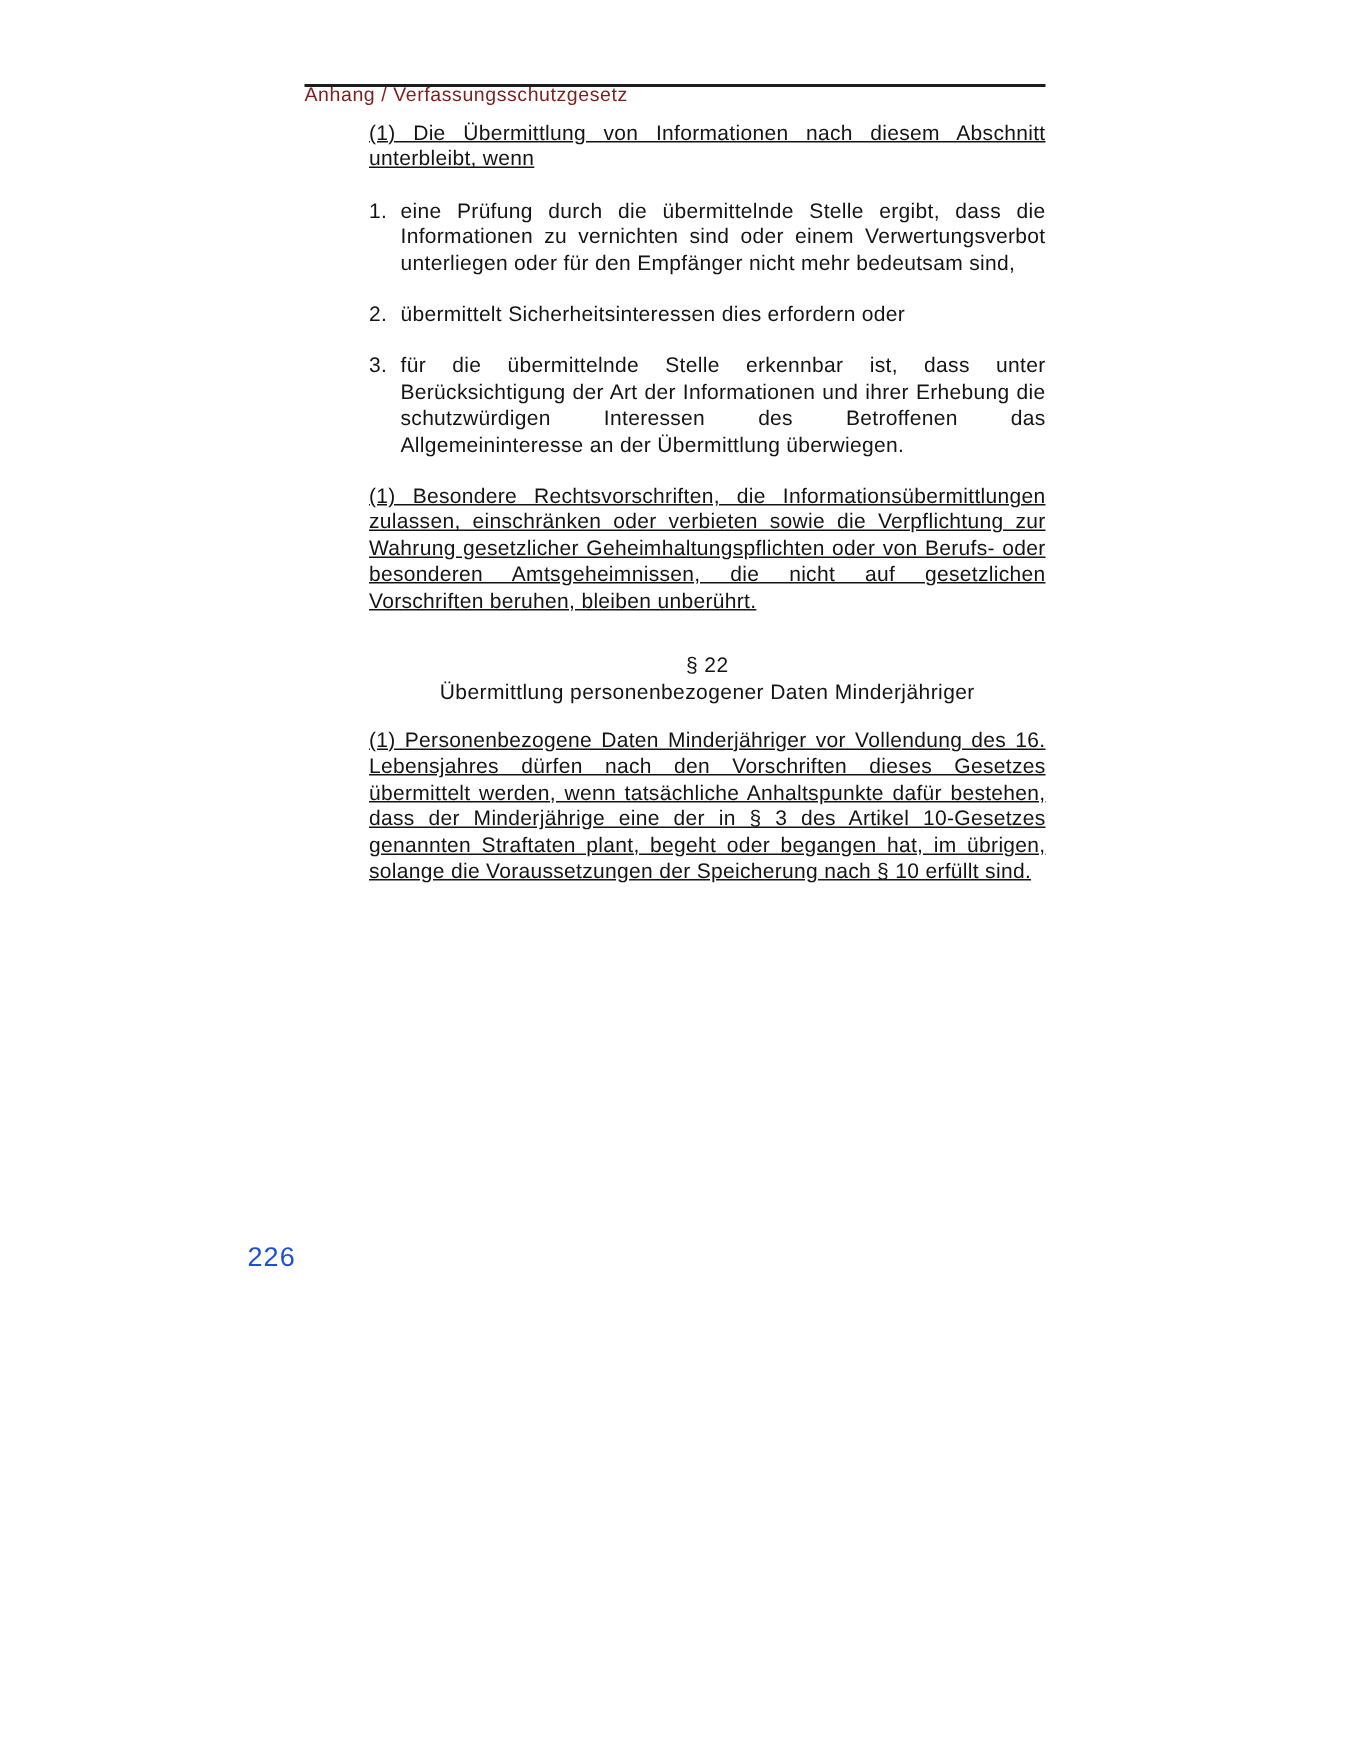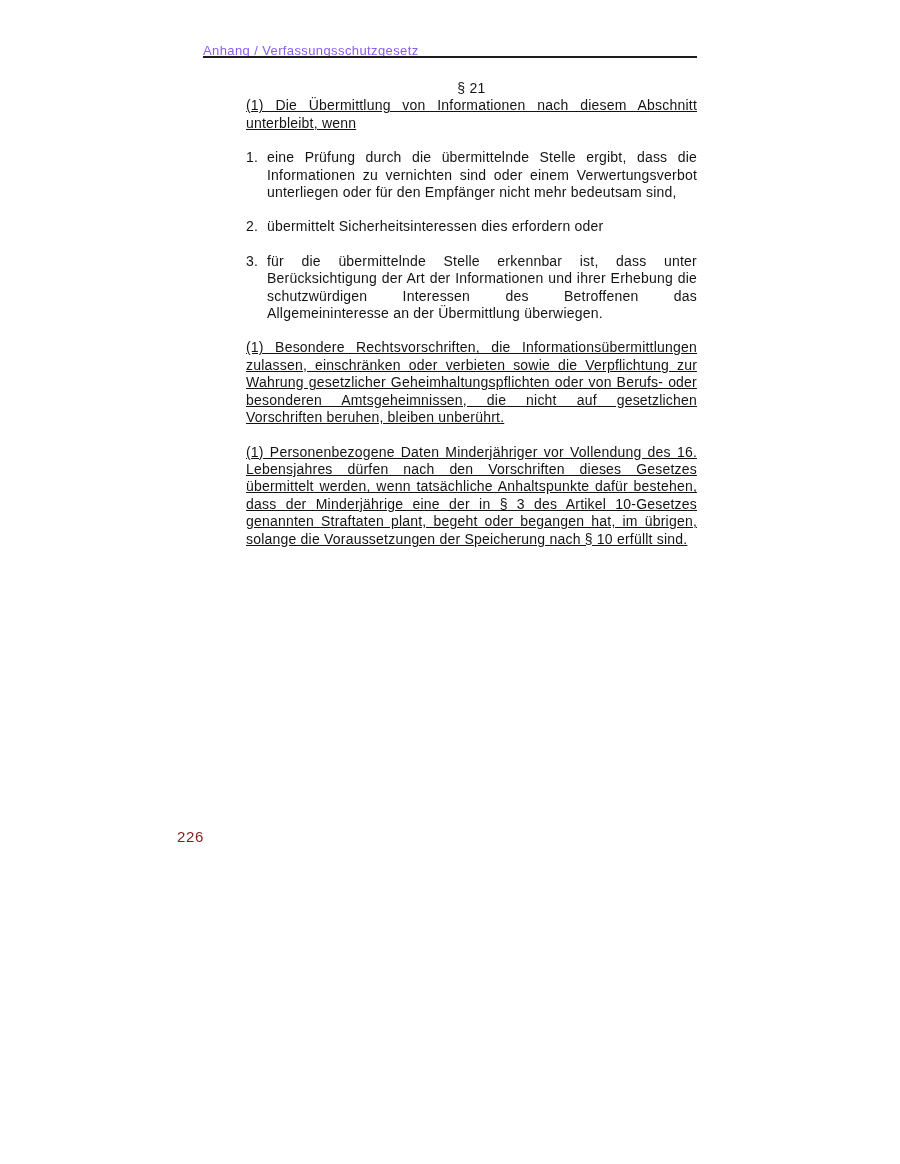--- a/index.html
+++ b/index.html
@@ -11,24 +11,24 @@
       width: 900px;
       height: 1164px;
       position: relative;
       font-family: "Liberation Sans", sans-serif;
       color: #141414;
       overflow: hidden;
     }
     .running-head {
       position: absolute;
       left: 203px;
-      top: 43px;
+      top: 55px;
       font-size: 13px;
       letter-spacing: 0.03em;
-      color: #8b5cf6;
+      color: #7f1d1d;
       white-space: nowrap;
     }
     .header-rule {
       position: absolute;
       left: 203px;
       top: 56px;
       width: 494px;
       height: 0;
       border: none;
       border-top: 2px solid #1d1d1d;
@@ -68,59 +68,60 @@
     .list-item .marker {
       flex: 0 0 21px;
       text-align: left;
     }
     .list-item .item-text {
       flex: 1 1 auto;
       text-align: justify;
     }
     .page-number {
       position: absolute;
-      left: 177px;
+      left: 165px;
       top: 828px;
-      font-size: 15px;
+      font-size: 18px;
       letter-spacing: 0.04em;
-      color: #7f1d1d;
+      color: #1d4ed8;
     }
   </style>
 </head>
 <body>
 
 <div class="page">
 
   <div class="running-head">Anhang / Verfassungsschutzgesetz</div>
 
   <div class="header-rule"></div>
 
   <main class="text-block">
 
-    <h2 class="section-number">§ 21</h2>
 
     <p class="para">(1) Die Übermittlung von Informationen nach diesem Abschnitt unterbleibt, wenn</p>
 
     <div class="list-item">
       <span class="marker">1.</span>
       <span class="item-text">eine Prüfung durch die übermittelnde Stelle ergibt, dass die Informationen zu vernichten sind oder einem Verwertungsverbot unterliegen oder für den Empfänger nicht mehr bedeutsam sind,</span>
     </div>
 
     <div class="list-item">
       <span class="marker">2.</span>
       <span class="item-text">übermittelt Sicherheitsinteressen dies erfordern oder</span>
     </div>
 
     <div class="list-item">
       <span class="marker">3.</span>
       <span class="item-text">für die übermittelnde Stelle erkennbar ist, dass unter Berücksichtigung der Art der Informationen und ihrer Erhebung die schutzwürdigen Interessen des Betroffenen das Allgemeininteresse an der Übermittlung überwiegen.</span>
     </div>
 
     <p class="para">(1) Besondere Rechtsvorschriften, die Informationsübermittlungen zulassen, einschränken oder verbieten sowie die Verpflichtung zur Wahrung gesetzlicher Geheimhaltungspflichten oder von Berufs- oder besonderen Amtsgeheimnissen, die nicht auf gesetzlichen Vorschriften beruhen, bleiben unberührt.</p>
 
+    <h2 class="section-number second">§ 22</h2>
+    <h3 class="section-title">Übermittlung personenbezogener Daten Minderjähriger</h3>
 
     <p class="para">(1) Personenbezogene Daten Minderjähriger vor Vollendung des 16. Lebensjahres dürfen nach den Vorschriften dieses Gesetzes übermittelt werden, wenn tatsächliche Anhaltspunkte dafür bestehen, dass der Minderjährige eine der in § 3 des Artikel 10-Gesetzes genannten Straftaten plant, begeht oder begangen hat, im übrigen, solange die Voraussetzungen der Speicherung nach § 10 erfüllt sind.</p>
 
 
   </main>
 
   <div class="page-number">226</div>
 
 </div>
 

